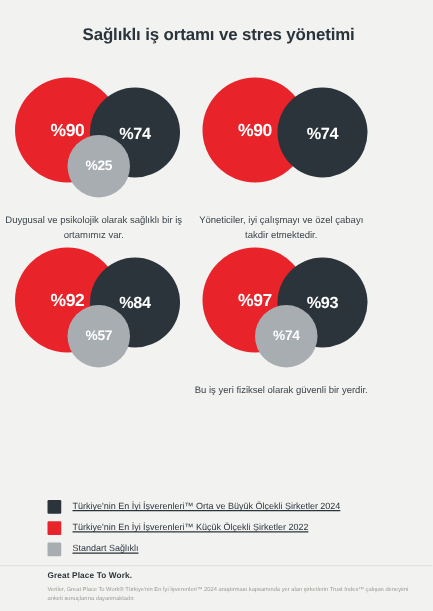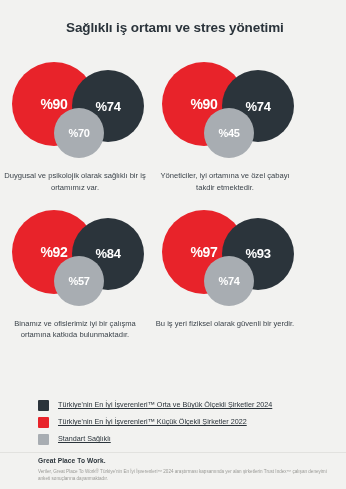--- a/index.html
+++ b/index.html
@@ -13,21 +13,21 @@
 
   .title {
     position:absolute; left:38px; top:20px;
     font-size:13.5px; font-weight:bold; color:#2b343b;
     letter-spacing:-0.1px;
     margin-left:28px;
   }
 
   .grid {
     position:absolute; left:0; top:58px; width:275px;
-    display:grid; grid-template-columns:1fr 1fr; row-gap:12px;
+    display:grid; grid-template-columns:1fr 1fr; row-gap:0;
   }
 
   .cell { display:flex; flex-direction:column; align-items:center; }
 
   .venn { position:relative; width:150px; height:108px; }
 
   .circle {
     position:absolute; border-radius:50%;
     display:flex; align-items:center; justify-content:center;
     color:#ffffff; font-weight:bold; letter-spacing:-0.3px;
@@ -69,41 +69,39 @@
 <div class="page">
 
   <div class="title">Sağlıklı iş ortamı ve stres yönetimi</div>
 
   <div class="grid">
 
     <div class="cell">
       <div class="venn">
         <div class="circle c-red">%90</div>
         <div class="circle c-dark">%74</div>
-        <div class="circle c-gray">%70</div>
+        <div class="circle c-gray">%25</div>
       </div>
       <div class="caption">Duygusal ve psikolojik olarak sağlıklı bir iş ortamımız var.</div>
     </div>
 
     <div class="cell">
       <div class="venn">
         <div class="circle c-red">%90</div>
         <div class="circle c-dark">%74</div>
-        <div class="circle c-gray">%45</div>
       </div>
-      <div class="caption">Yöneticiler, iyi ortamına ve özel çabayı takdir etmektedir.</div>
+      <div class="caption">Yöneticiler, iyi çalışmayı ve özel çabayı takdir etmektedir.</div>
     </div>
 
     <div class="cell">
       <div class="venn">
         <div class="circle c-red">%92</div>
         <div class="circle c-dark">%84</div>
         <div class="circle c-gray">%57</div>
       </div>
-      <div class="caption">Binamız ve ofislerimiz iyi bir çalışma ortamına katkıda bulunmaktadır.</div>
     </div>
 
     <div class="cell">
       <div class="venn">
         <div class="circle c-red">%97</div>
         <div class="circle c-dark">%93</div>
         <div class="circle c-gray">%74</div>
       </div>
       <div class="caption">Bu iş yeri fiziksel olarak güvenli bir yerdir.</div>
     </div>

